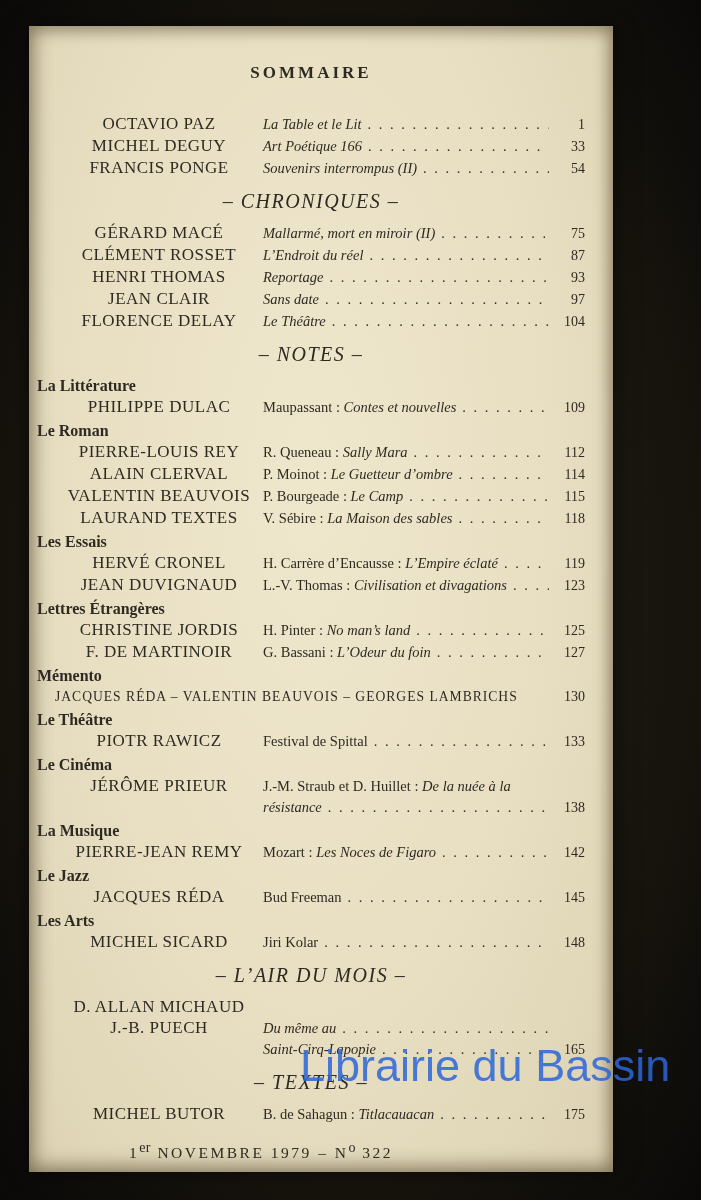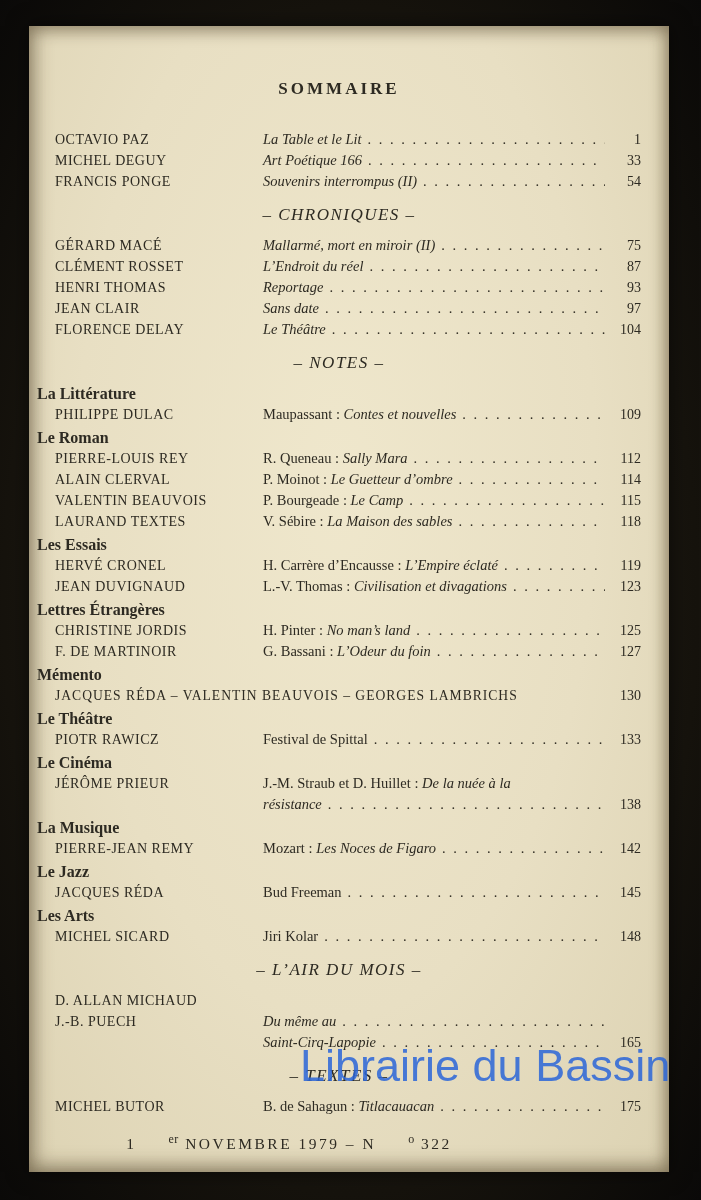--- a/index.html
+++ b/index.html
@@ -6,64 +6,64 @@
   body{
     width:701px;height:1200px;position:relative;overflow:hidden;
     background:#0e0c09;
     font-family:"Liberation Serif", serif;
   }
   .photo{
     position:absolute;inset:0;
     background:radial-gradient(ellipse at 50% 50%, #2a251b 0%, #16130d 70%, #0a0908 100%);
   }
   .page{
-    position:absolute;left:29px;top:26px;width:640px;height:1146px;box-sizing:border-box;
+    position:absolute;left:29px;top:26px;width:584px;height:1146px;box-sizing:border-box;
     background:radial-gradient(ellipse at 48% 40%, #efe7cc 0%, #e8dfc3 55%, #dcd2b2 100%);
     box-shadow:0 0 20px rgba(0,0,0,.55),
       inset 0 8px 14px rgba(70,55,30,.25),
       inset 0 -10px 16px rgba(70,55,30,.28),
       inset 10px 0 16px rgba(70,55,30,.22),
       inset -8px 0 14px rgba(70,55,30,.18);
-    padding:46px 28px 0 8px;
+    padding:30px 28px 0 8px;
     color:#2d2a22;
   }
   .main-title{
     text-align:center;font-weight:bold;font-size:17px;letter-spacing:3px;
     line-height:21px;margin:6px 0 30px;
   }
   .row{display:flex;align-items:baseline;line-height:21px;font-size:14.5px;}
   .author{
     flex:0 0 226px;box-sizing:border-box;padding-left:18px;
-    font-size:14px;letter-spacing:.5px;white-space:nowrap;
+    font-size:17px;letter-spacing:.5px;white-space:nowrap;text-align:center;
   }
   .rp{flex:1;display:flex;align-items:baseline;min-width:0;}
   .pre{white-space:pre;}
   .ti{font-style:italic;white-space:pre;}
   .leader{
     flex:1;overflow:hidden;white-space:nowrap;margin:0 2px 0 6px;
     letter-spacing:2px;color:#343026;
   }
   .leader::after{
     content:". . . . . . . . . . . . . . . . . . . . . . . . . . . . . . . . . . . . . . . . . . . . . . . . . . . . . . . . . . . . . . . .";
   }
   .pg{flex:0 0 34px;text-align:right;font-size:14px;}
   .sect{
-    text-align:center;font-style:italic;font-size:17px;letter-spacing:1.5px;
+    text-align:center;font-style:italic;font-size:20px;letter-spacing:1.5px;
     line-height:21px;margin:12px 0 10px;
   }
   .group{font-weight:bold;font-size:16px;line-height:21px;margin-top:2px;}
   .row.wide .wtext{
     flex:1;padding-left:18px;box-sizing:border-box;
     font-size:13.6px;letter-spacing:1px;white-space:nowrap;font-family:Liberation Serif, serif;
   }
   .footer{
     margin-top:12px;text-align:center;font-size:15.5px;letter-spacing:2.5px;
     transform:translateX(-50px);line-height:21px;
   }
-  .footer sup{font-size:12px;letter-spacing:.5px;margin-left:32px;}
+  .footer sup{font-size:14px;letter-spacing:.5px;}
   .watermark{
     position:absolute;left:300px;top:1040px;z-index:5;
     font-family:"Liberation Sans", sans-serif;
     font-size:45px;font-weight:400;white-space:nowrap;
     color:#2b66d9;opacity:.85;
   }
 </style>
 </head>
 <body>
 

